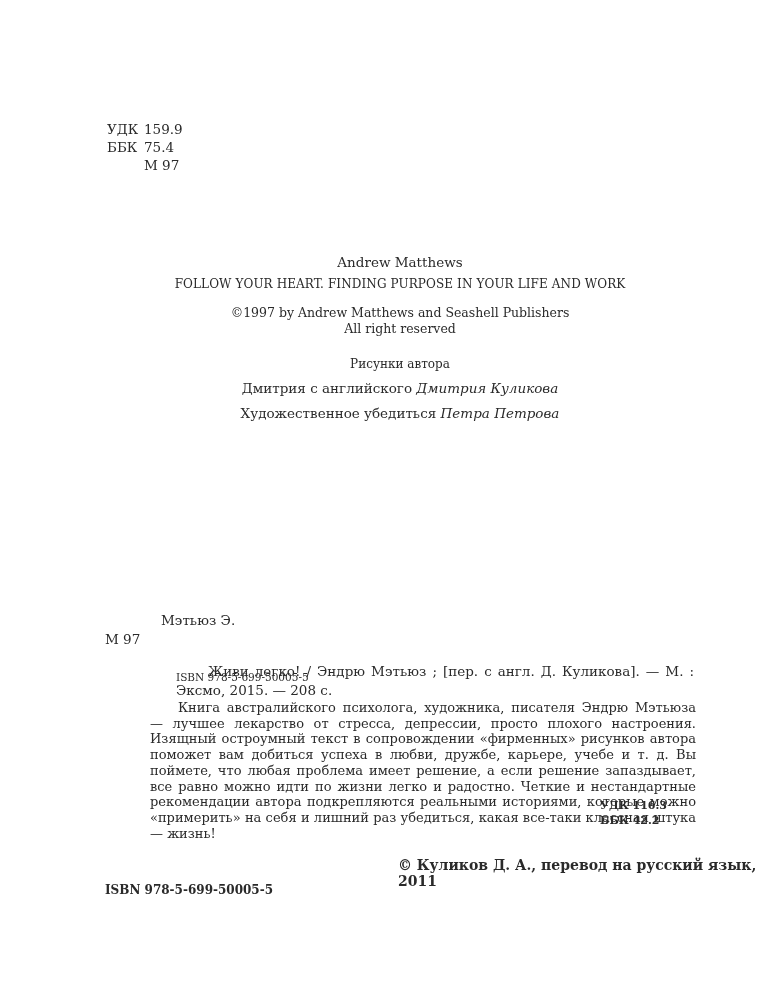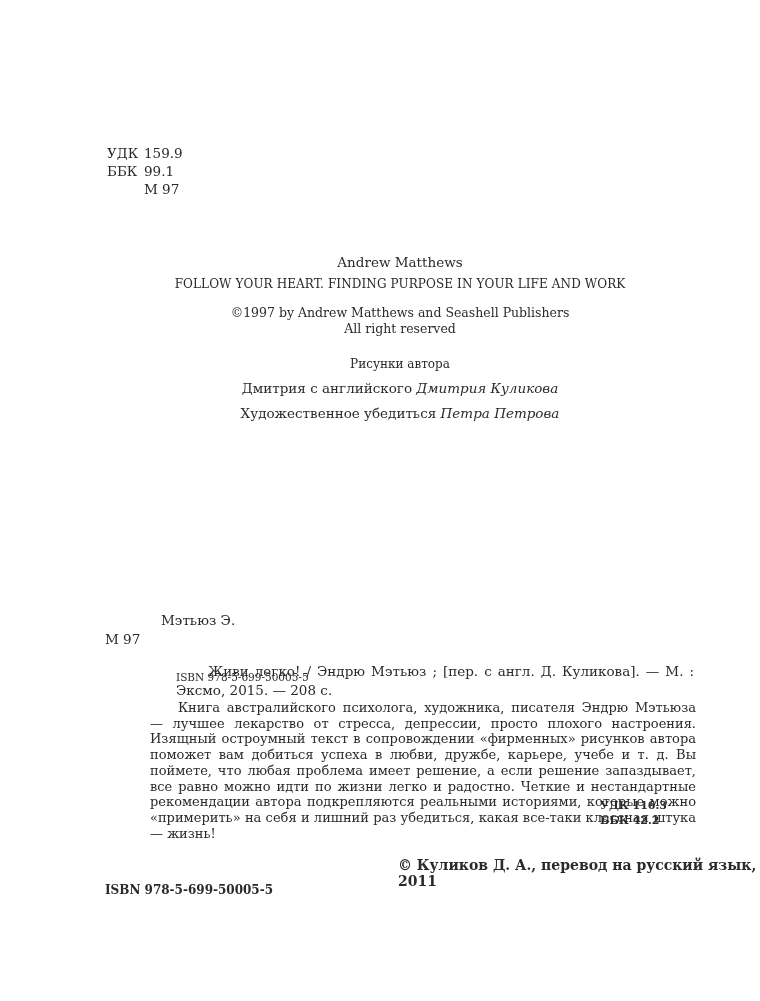--- a/index.html
+++ b/index.html
@@ -2,21 +2,21 @@
 <html><head>
 <meta charset="utf-8">
 <style>
   html, body { margin: 0; padding: 0; background: #ffffff; }
   body {
     width: 760px; height: 1001px; position: relative; overflow: hidden;
     font-family: "DejaVu Serif", "Liberation Serif", serif;
     color: #2a2a2a;
   }
   .abs { position: absolute; }
-  .codes { left: 107px; top: 120px; font-size: 13.5px; line-height: 18px; margin-top: 24px; }
+  .codes { left: 107px; top: 120px; font-size: 13.5px; line-height: 18px; }
   .codes .row { display: flex; }
   .codes .k { width: 37px; }
   .center { left: 0; width: 800px; text-align: center; }
   .author { top: 254px; font-size: 13.5px; }
   .orig-title { top: 277px; font-size: 12px; letter-spacing: 0.1px; }
   .copyright { top: 305px; font-size: 12.5px; line-height: 16px; }
   .illus { top: 357px; font-size: 12px; }
   .transl { top: 380px; font-size: 13.5px; }
   .design { top: 405px; font-size: 13.5px; }
   .it { font-style: italic; }
@@ -36,21 +36,21 @@
 </head>
 <body>
 
 <div class="abs codes">
   <div class="row">
     <span class="k">УДК</span>
     <span>159.9</span>
   </div>
   <div class="row">
     <span class="k">ББК</span>
-    <span>99.1</span>
+    <span>75.4</span>
   </div>
   <div class="row">
     <span class="k"></span>
     <span>М 97</span>
   </div>
 </div>
 
 <div class="abs center author">Andrew Matthews</div>
 <div class="abs center orig-title">FOLLOW YOUR HEART. FINDING PURPOSE IN YOUR LIFE AND WORK</div>
 <div class="abs center copyright">

